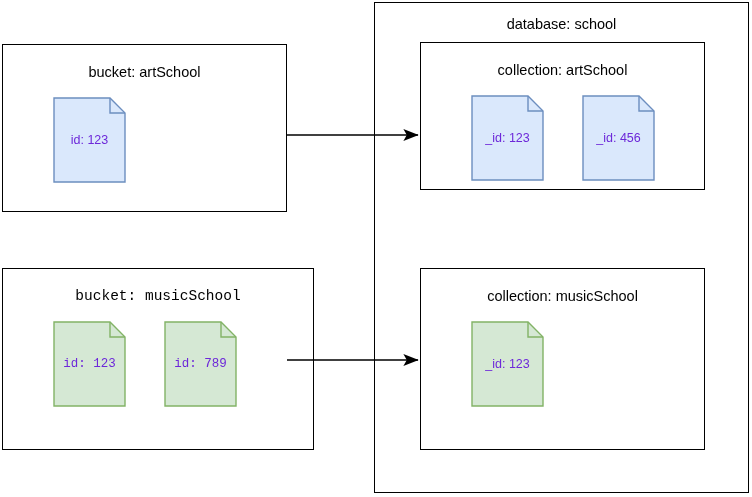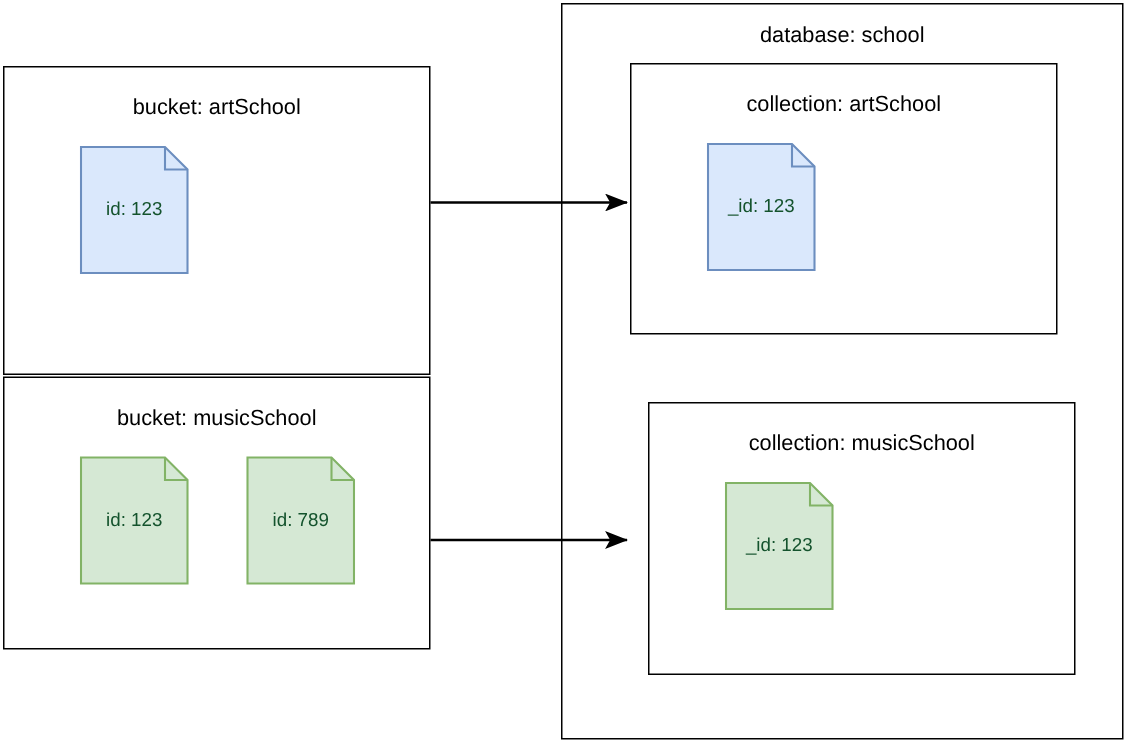--- a/index.html
+++ b/index.html
@@ -50,44 +50,44 @@
     width: 375px;
     height: 491px;
   }
   #database-box > .box-title { top: 12px; }
 
   
   #bucket-art-box {
     left: 2px;
     top: 44px;
     width: 285px;
-    height: 206px;
+    height: 168px;
   }
   #bucket-music-box {
     left: 2px;
-    top: 251px;
-    width: 285px;
+    top: 268px;
+    width: 312px;
     height: 182px;
+    font-family: Liberation Mono, monospace;
   }
   #bucket-art-box > .box-title,
   #bucket-music-box > .box-title { top: 18px; }
 
   
   #collection-art-box {
     left: 420px;
     top: 42px;
     width: 285px;
-    height: 181px;
+    height: 148px;
   }
   #collection-music-box {
     left: 420px;
     top: 268px;
     width: 285px;
     height: 182px;
-    margin-left: 12px;
   }
   #collection-art-box > .box-title,
   #collection-music-box > .box-title { top: 18px; }
 
   
   .doc {
     position: absolute;
     width: 73px;
     height: 86px;
   }
@@ -99,21 +99,21 @@
   }
   .doc-label {
     position: absolute;
     left: 0;
     right: 0;
     top: 50%;
     transform: translateY(-50%);
     text-align: center;
     font-size: 12.5px;
     line-height: 15px;
-    color: #14532d;
+    color: #6d28d9;
     white-space: nowrap;
     pointer-events: none;
   }
 
   
   .doc-slot-1 { left: 50px;  top: 52px; }
   .doc-slot-2 { left: 161px; top: 52px; }
 
   
   .arrow-layer {
@@ -171,20 +171,27 @@
     <div class="box-title">collection: artSchool</div>
 
     <div class="doc doc-slot-1">
       <svg width="73" height="86" viewBox="0 0 73 86">
         <path d="M1,1 L57,1 L72,16 L72,85 L1,85 Z" fill="#dae8fc" stroke="#6c8ebf" stroke-width="1.4" stroke-linejoin="miter"></path>
         <path d="M57,1 L57,16 L72,16" fill="none" stroke="#6c8ebf" stroke-width="1.4" stroke-linejoin="miter"></path>
       </svg>
       <div class="doc-label">_id: 123</div>
     </div>
 
+    <div class="doc doc-slot-2">
+      <svg width="73" height="86" viewBox="0 0 73 86">
+        <path d="M1,1 L57,1 L72,16 L72,85 L1,85 Z" fill="#dae8fc" stroke="#6c8ebf" stroke-width="1.4" stroke-linejoin="miter"></path>
+        <path d="M57,1 L57,16 L72,16" fill="none" stroke="#6c8ebf" stroke-width="1.4" stroke-linejoin="miter"></path>
+      </svg>
+      <div class="doc-label">_id: 456</div>
+    </div>
   </div>
 
   <div class="box" id="collection-music-box">
     <div class="box-title">collection: musicSchool</div>
 
     <div class="doc doc-slot-1">
       <svg width="73" height="86" viewBox="0 0 73 86">
         <path d="M1,1 L57,1 L72,16 L72,85 L1,85 Z" fill="#d5e8d4" stroke="#82b366" stroke-width="1.4" stroke-linejoin="miter"></path>
         <path d="M57,1 L57,16 L72,16" fill="none" stroke="#82b366" stroke-width="1.4" stroke-linejoin="miter"></path>
       </svg>

